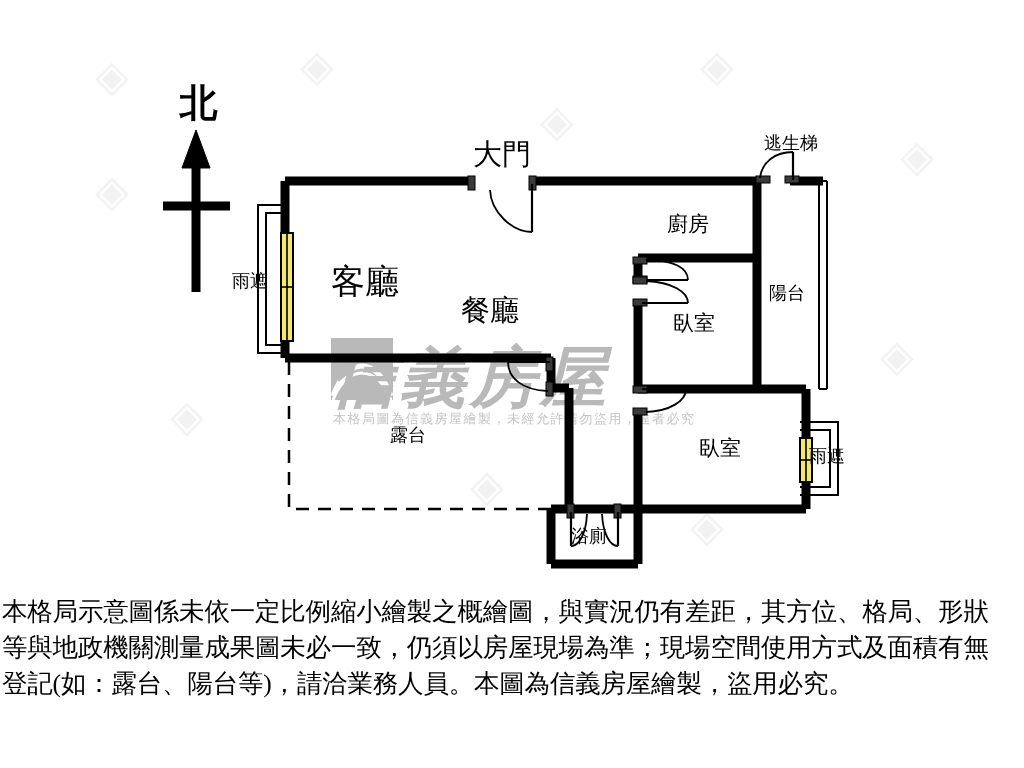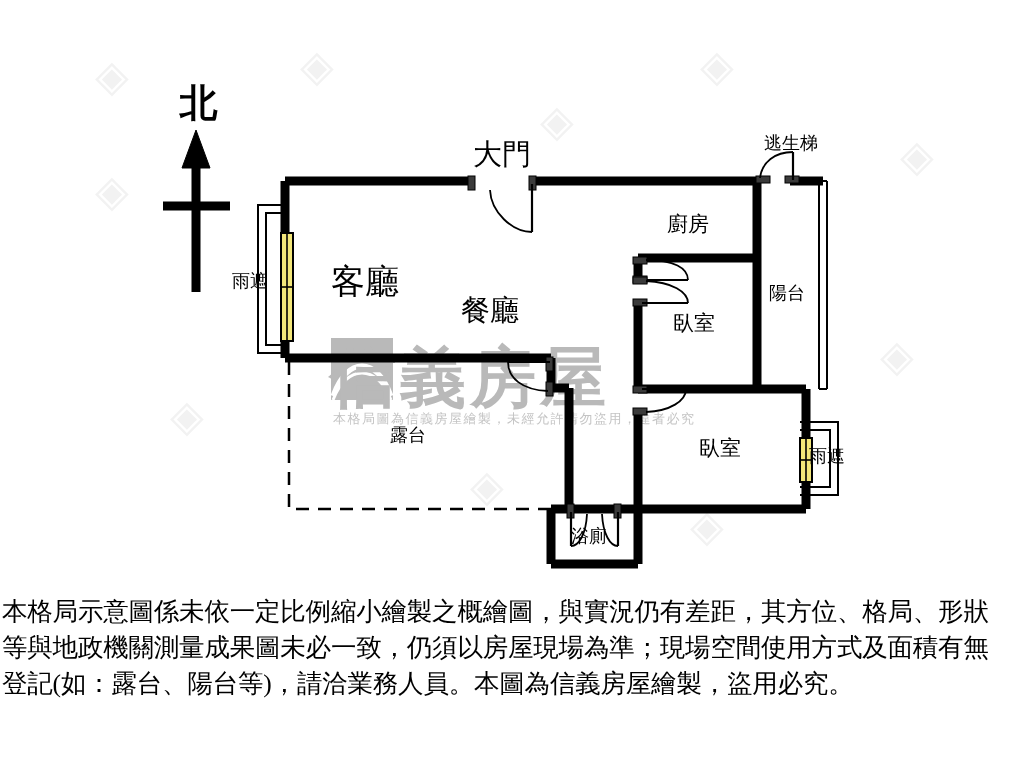--- a/index.html
+++ b/index.html
@@ -107,20 +107,21 @@
   .wm-brand {
     position: absolute;
     left: 330px;
     top: 333px;
     font-family: "Liberation Sans", "DejaVu Sans", sans-serif;
     font-size: 66px;
     font-weight: bold;
     color: #b9b9b9;
     letter-spacing: 4px;
     white-space: nowrap;
+    font-style: italic;
   }
   .wm-logo {
     position: absolute;
     left: 331px;
     top: 338px;
     width: 62px;
     height: 62px;
     background: #b9b9b9;
   }
   .wm-logo-arc {

